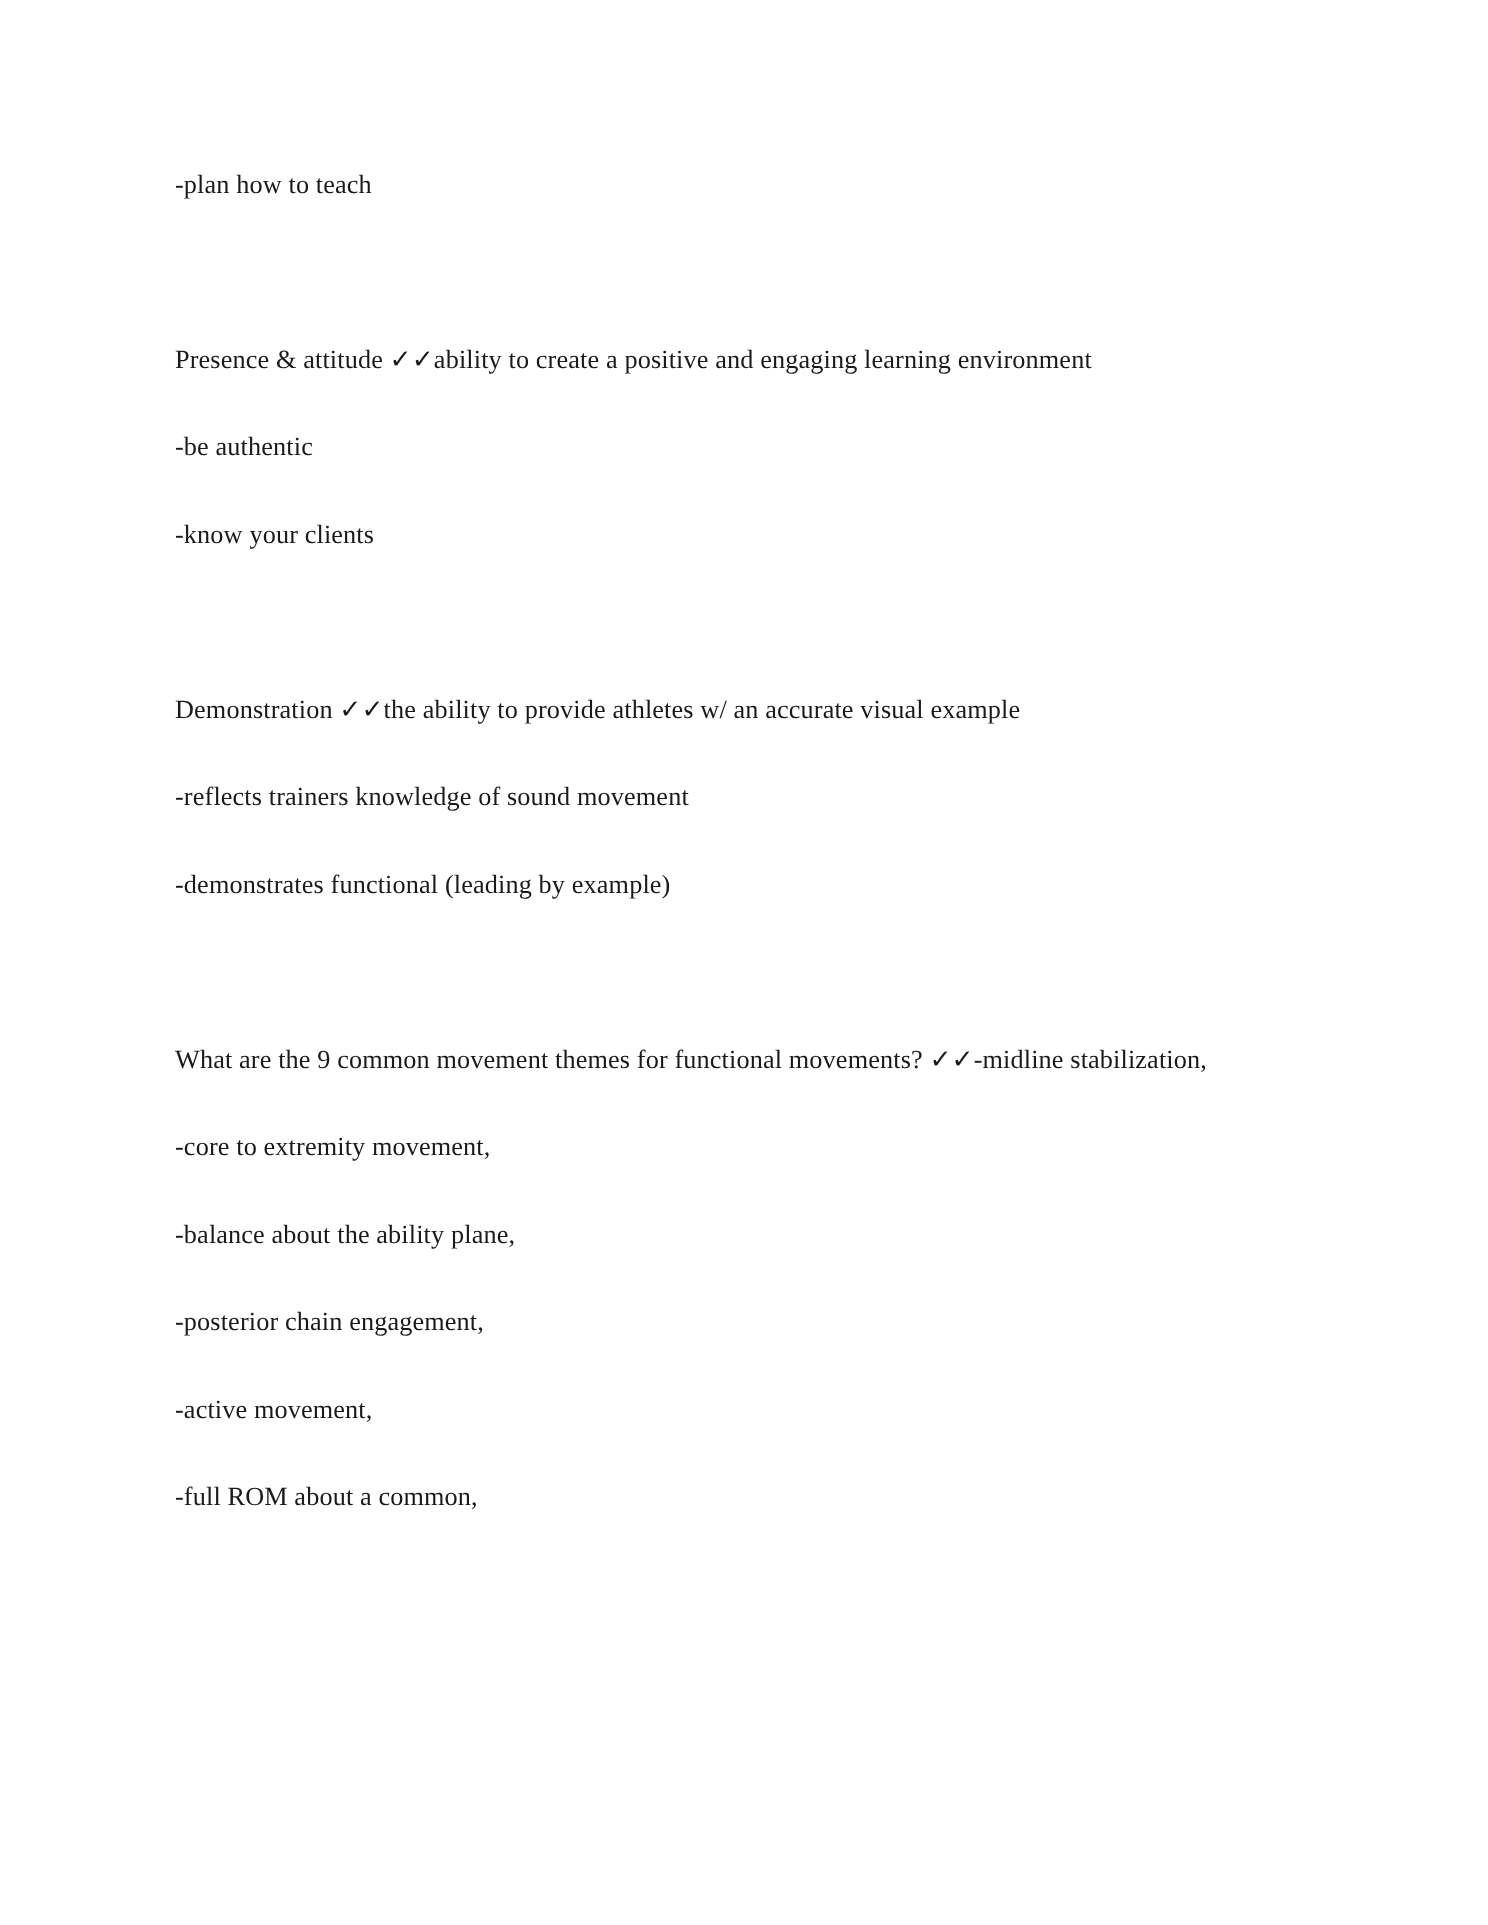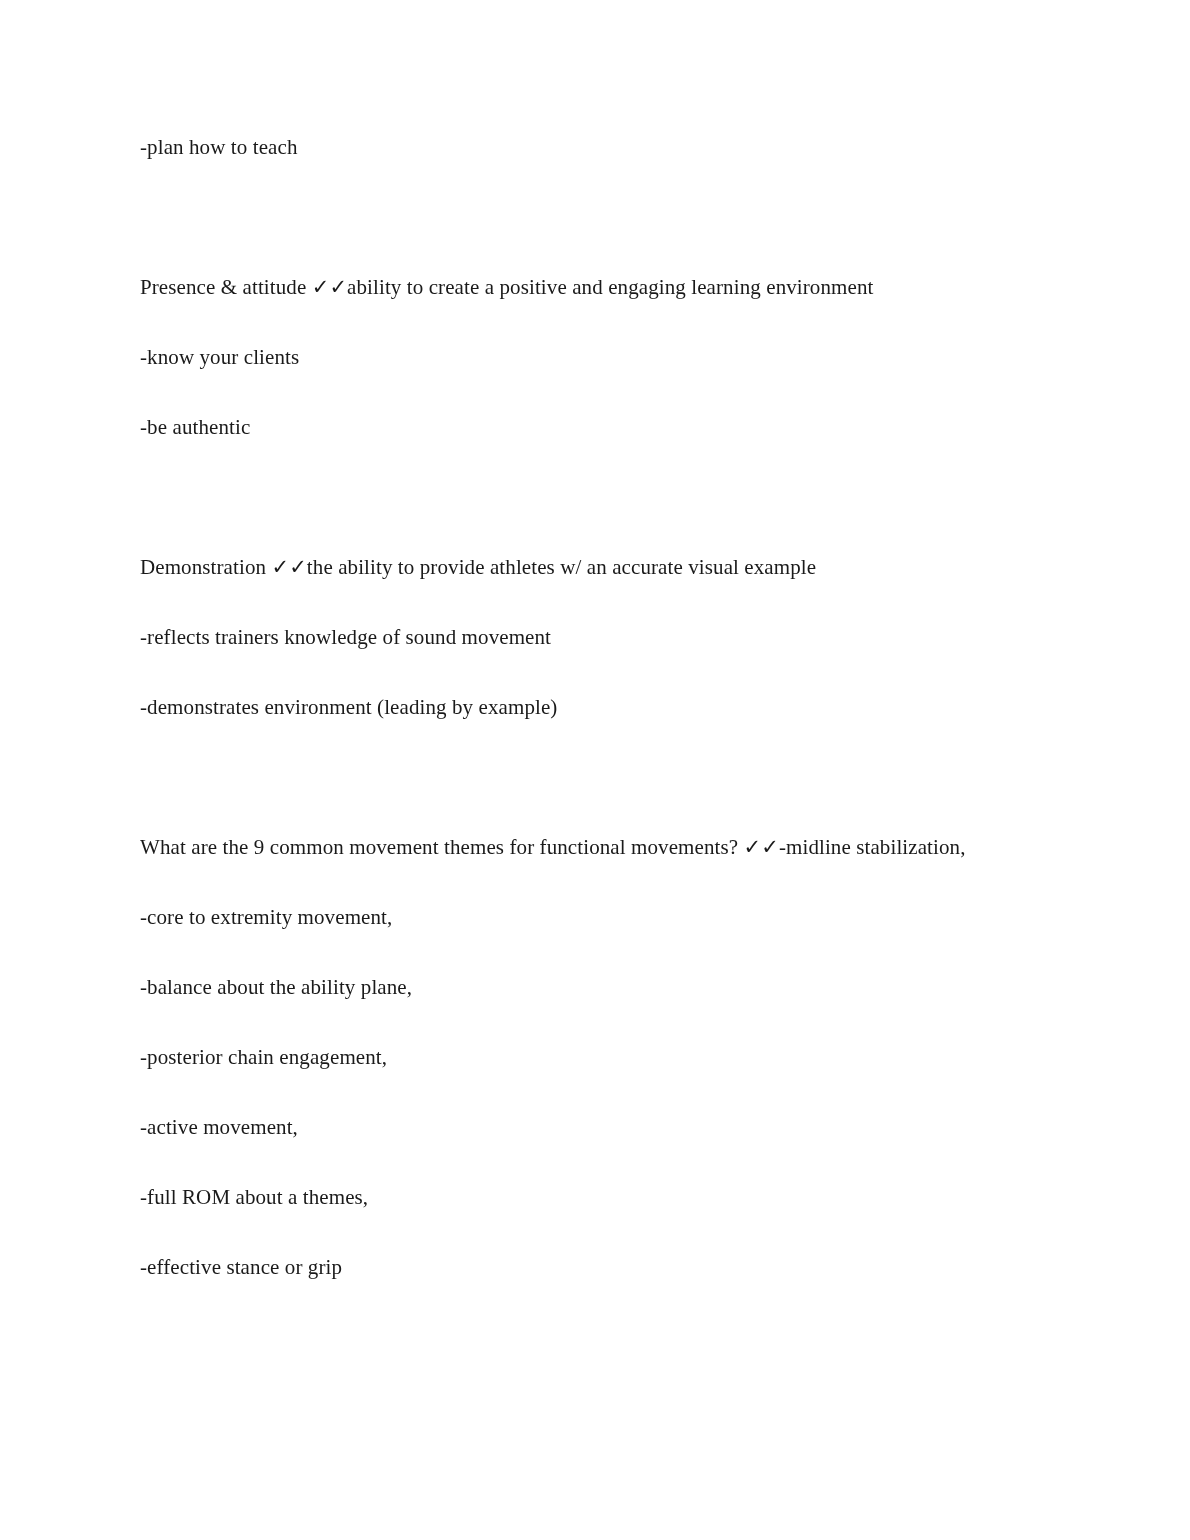--- a/index.html
+++ b/index.html
@@ -34,28 +34,27 @@
   }
 </style>
 </head>
 <body>
 
 <div class="page">
   <div class="doc-body">
       <div class="text-line">-plan how to teach</div>
       <div class="text-line blank"></div>
       <div class="text-line">Presence &amp; attitude ✓✓ability to create a positive and engaging learning environment</div>
+      <div class="text-line">-be authentic</div>
       <div class="text-line">-know your clients</div>
-      <div class="text-line">-be authentic</div>
       <div class="text-line blank"></div>
       <div class="text-line">Demonstration ✓✓the ability to provide athletes w/ an accurate visual example</div>
       <div class="text-line">-reflects trainers knowledge of sound movement</div>
-      <div class="text-line">-demonstrates environment (leading by example)</div>
+      <div class="text-line">-demonstrates functional (leading by example)</div>
       <div class="text-line blank"></div>
       <div class="text-line">What are the 9 common movement themes for functional movements? ✓✓-midline stabilization,</div>
       <div class="text-line">-core to extremity movement,</div>
       <div class="text-line">-balance about the ability plane,</div>
       <div class="text-line">-posterior chain engagement,</div>
       <div class="text-line">-active movement,</div>
-      <div class="text-line">-full ROM about a themes,</div>
-      <div class="text-line">-effective stance or grip</div>
+      <div class="text-line">-full ROM about a common,</div>
     </div>
 </div>
 
 </body></html>

